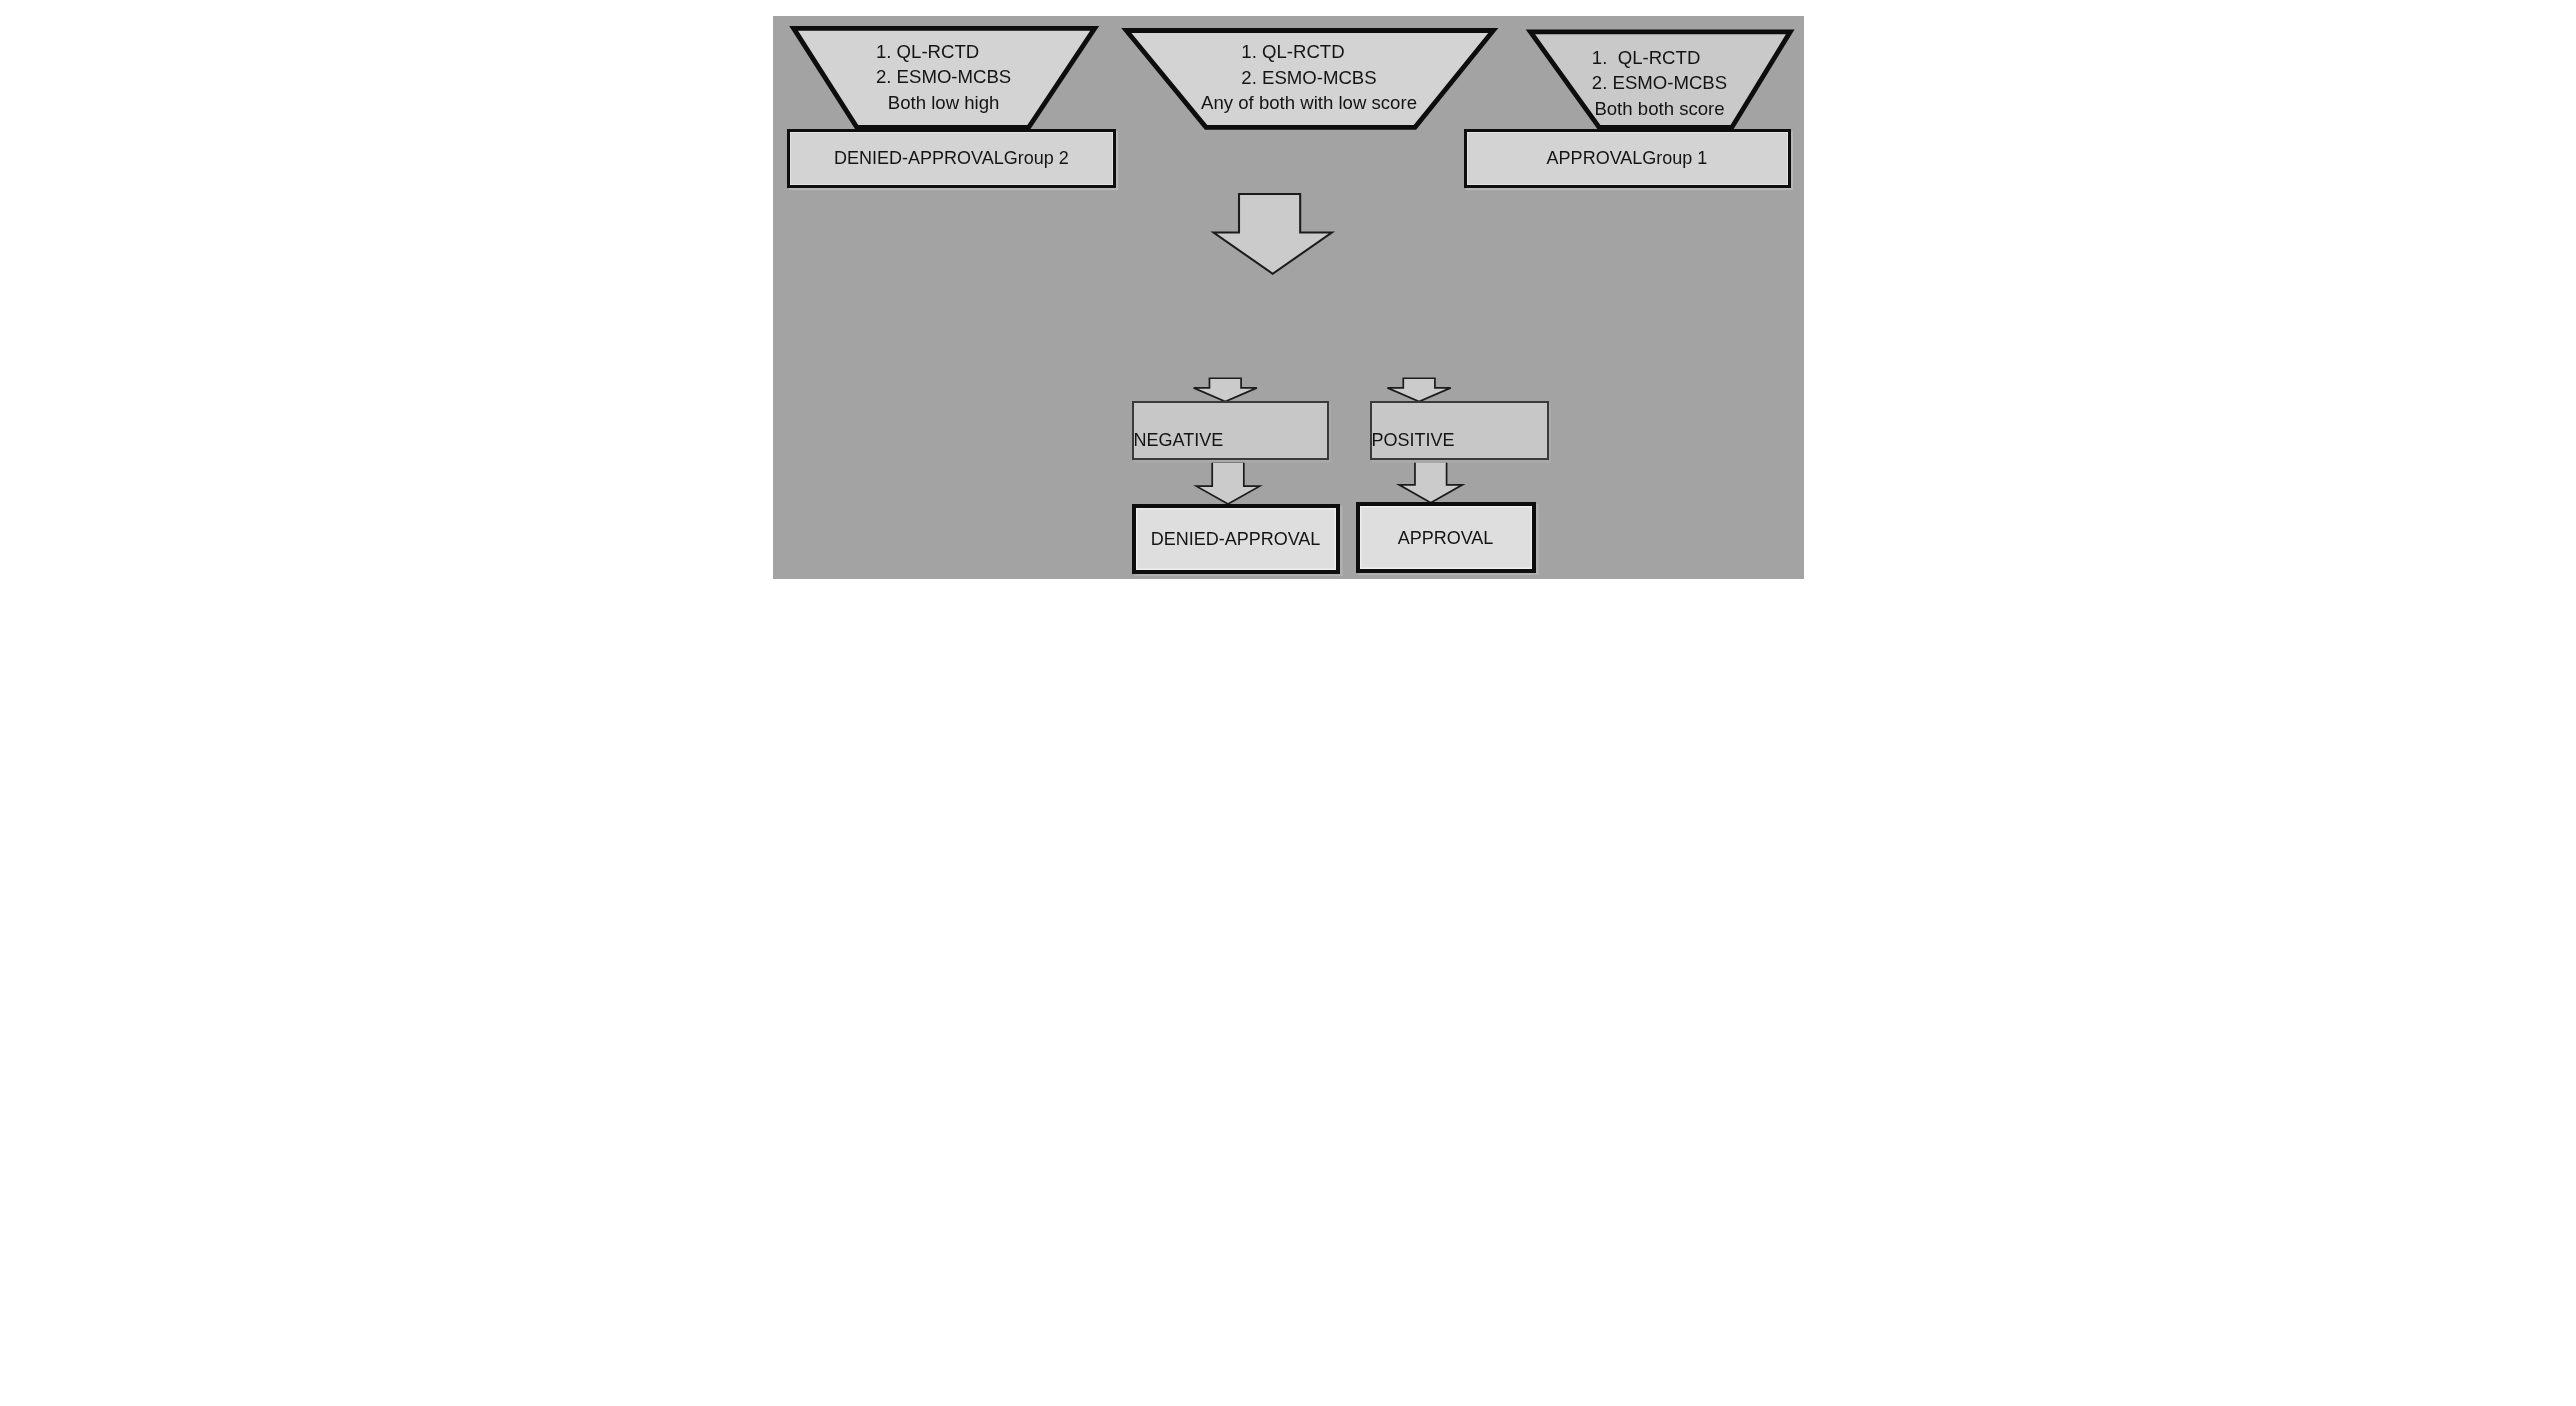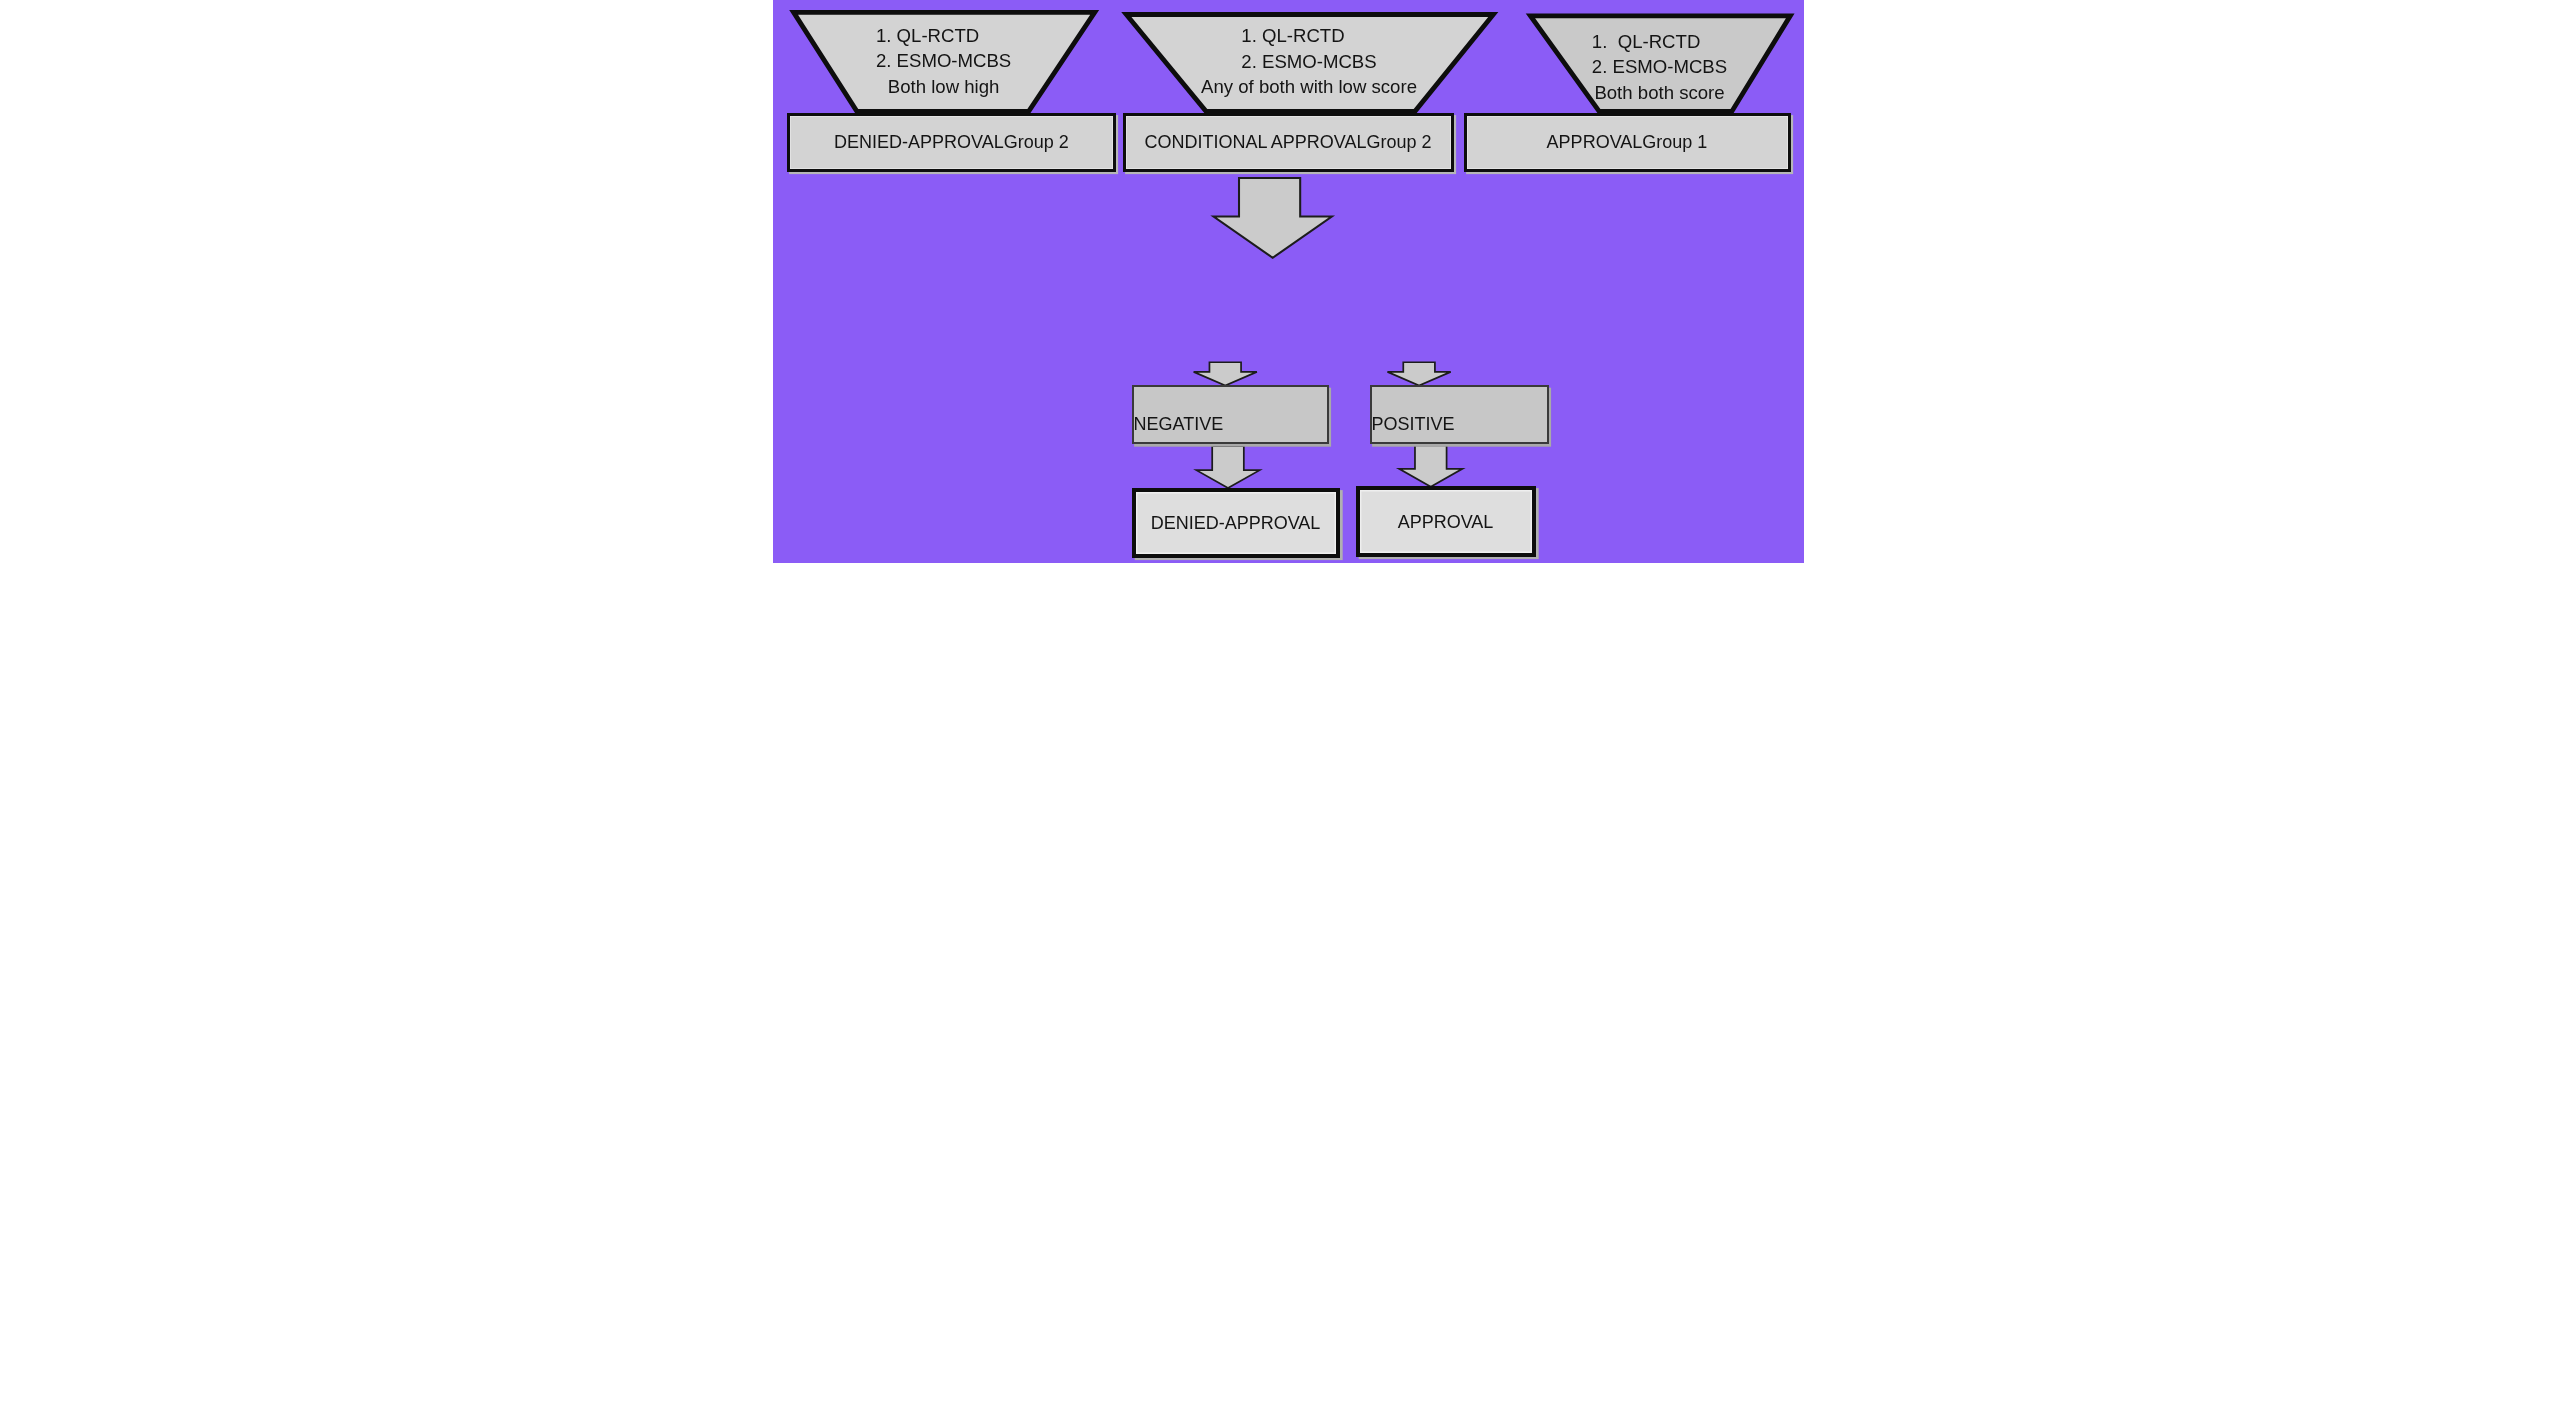--- a/index.html
+++ b/index.html
@@ -1,23 +1,23 @@
 <!DOCTYPE html>
 <html style="font-size:11px"><head>
 <meta charset="utf-8">
 <style>
   html,body{margin:0;padding:0;background:#ffffff;}
   .canvas{
     position:relative;
     width:1031px;height:563px;
-    margin:0 auto;
+    margin:16px auto;
     font-family:"Liberation Sans", sans-serif;
     color:#141414;
     overflow:hidden;
-    background:#8b5cf6;
+    background:#a3a3a3;
   }
   svg.shapes{position:absolute;left:0;top:0;width:1031px;height:563px;}
 
   
   .bx{position:absolute;box-sizing:border-box;display:flex;flex-direction:row;
       align-items:center;justify-content:center;text-align:center;}
 
   
   .rowbox{border:3.4px solid #0d0d0d;background:#d3d3d3;
           box-shadow:inset 0 0 0 0.7px #e9e9e9, 2.1px 2.1px 0 #b6b6b6;
@@ -95,24 +95,20 @@
       <div>1.&nbsp; QL-RCTD</div>
       <div>2. ESMO-MCBS</div>
     </div>
     <div>Both both score</div>
   </div>
 
   <div class="bx rowbox b1">
     <div>DENIED-APPROVAL</div>
     <div>Group 2</div>
   </div>
-  <div class="bx rowbox b2">
-    <div>CONDITIONAL APPROVAL</div>
-    <div>Group 2</div>
-  </div>
   <div class="bx rowbox b3">
     <div>APPROVAL</div>
     <div>Group 1</div>
   </div>
 
 
   <div class="bx resbox neg">
     <div>NEGATIVE</div>
   </div>
   <div class="bx resbox pos">

